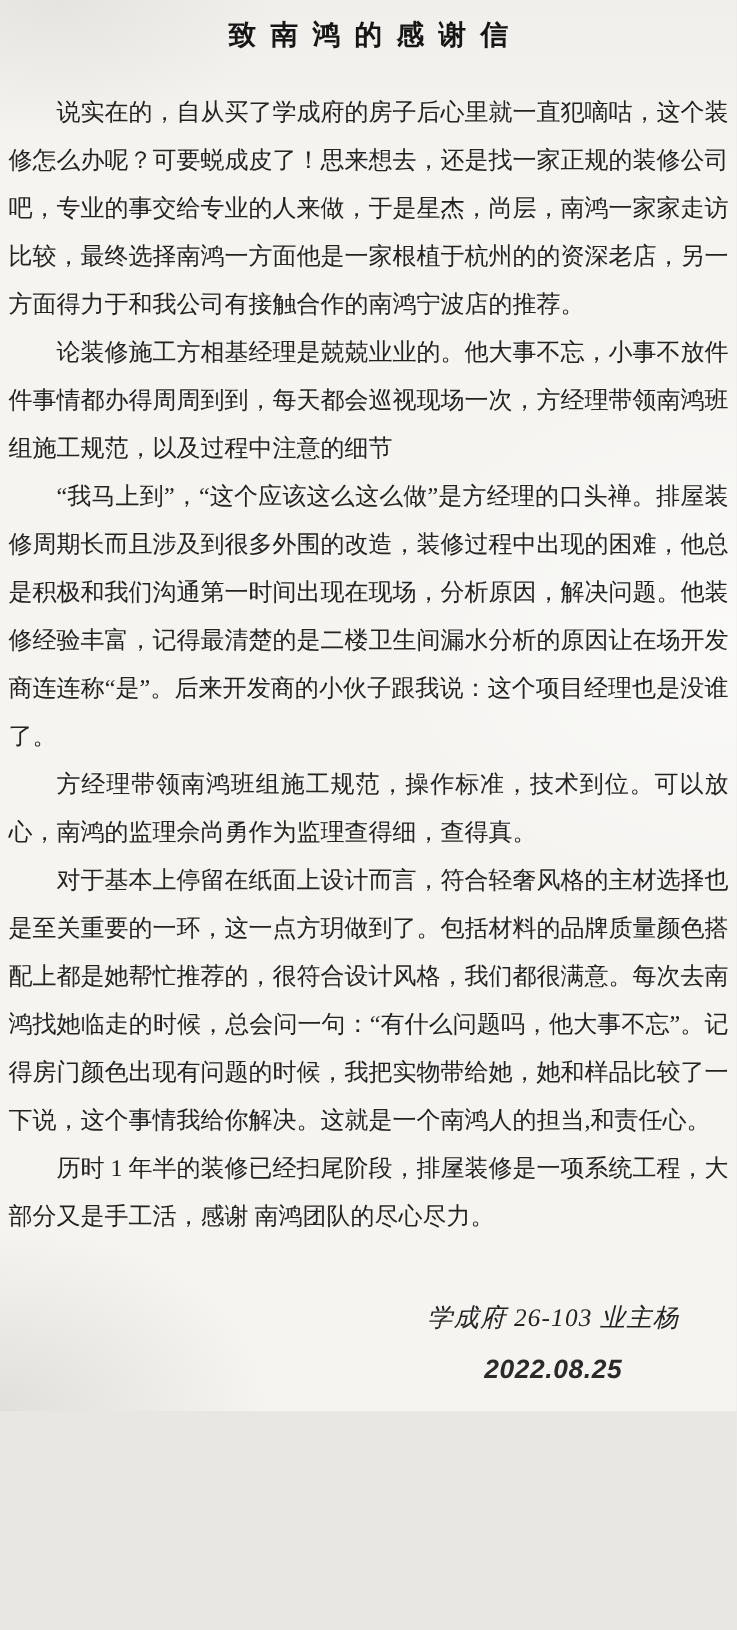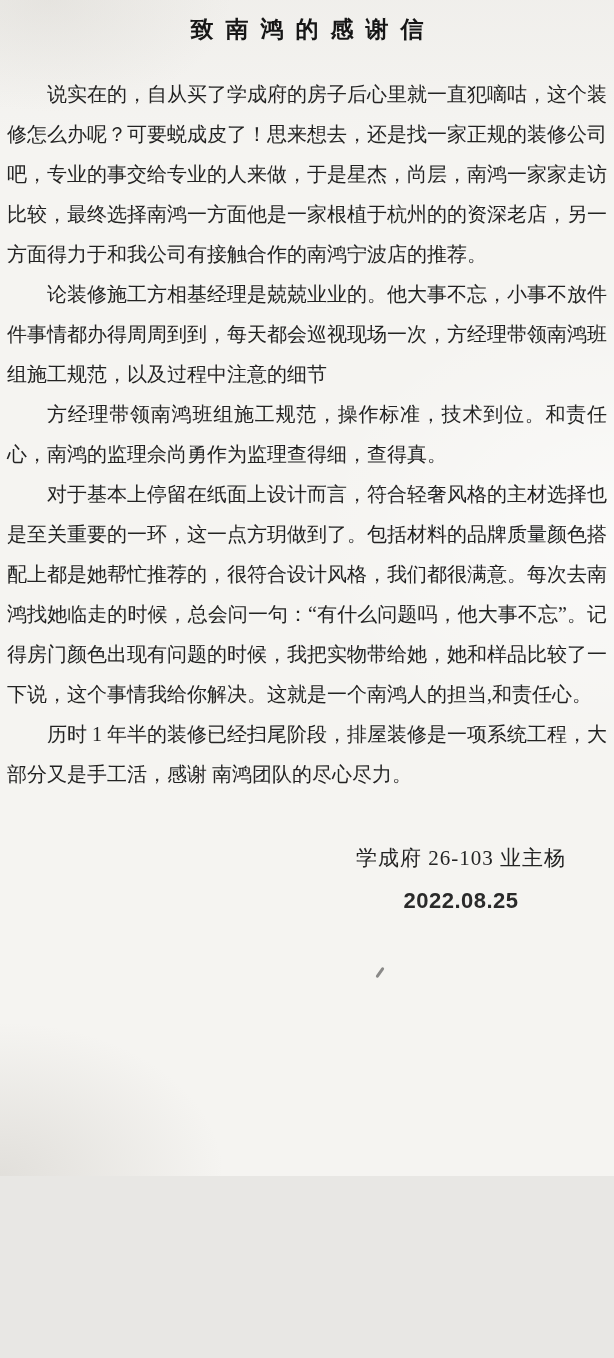--- a/index.html
+++ b/index.html
@@ -45,20 +45,21 @@
     text-indent: 2em;
     color: #232323;
     word-break: break-all;
   }
   .signoff {
     width: max-content;
     margin: 50px 48px 16px auto;
     display: flex;
     flex-direction: column;
     align-items: center;
+    font-style: italic;
   }
   .signoff .owner-line {
     font-size: 21px;
     color: #242424;
     letter-spacing: 1px;
   }
   .signoff .date-line {
     margin-top: 16px;
     font-family: "Liberation Sans", "DejaVu Sans", sans-serif;
     font-weight: 700;
@@ -96,21 +97,22 @@
 </head>
 <body>
 
 <div class="paper">
 
   <h1 class="title">致南鸿的感谢信</h1>
 
   <div class="bodytext">
     <p>说实在的，自从买了学成府的房子后心里就一直犯嘀咕，这个装修怎么办呢？可要蜕成皮了！思来想去，还是找一家正规的装修公司吧，专业的事交给专业的人来做，于是星杰，尚层，南鸿一家家走访比较，最终选择南鸿一方面他是一家根植于杭州的的资深老店，另一方面得力于和我公司有接触合作的南鸿宁波店的推荐。</p>
     <p>论装修施工方相基经理是兢兢业业的。他大事不忘，小事不放件件事情都办得周周到到，每天都会巡视现场一次，方经理带领南鸿班组施工规范，以及过程中注意的细节</p>
-    <p>方经理带领南鸿班组施工规范，操作标准，技术到位。和责任心，南鸿的监理佘尚勇作为监理查得细，查得真。</p>
+    <p>“我马上到”，“这个应该这么这么做”是方经理的口头禅。排屋装修周期长而且涉及到很多外围的改造，装修过程中出现的困难，他总是积极和我们沟通第一时间出现在现场，分析原因，解决问题。他装修经验丰富，记得最清楚的是二楼卫生间漏水分析的原因让在场开发商连连称“是”。后来开发商的小伙子跟我说：这个项目经理也是没谁了。</p>
+    <p>方经理带领南鸿班组施工规范，操作标准，技术到位。可以放心，南鸿的监理佘尚勇作为监理查得细，查得真。</p>
     <p>对于基本上停留在纸面上设计而言，符合轻奢风格的主材选择也是至关重要的一环，这一点方玥做到了。包括材料的品牌质量颜色搭配上都是她帮忙推荐的，很符合设计风格，我们都很满意。每次去南鸿找她临走的时候，总会问一句：“有什么问题吗，他大事不忘”。记得房门颜色出现有问题的时候，我把实物带给她，她和样品比较了一下说，这个事情我给你解决。这就是一个南鸿人的担当,和责任心。</p>
     <p>历时 1 年半的装修已经扫尾阶段，排屋装修是一项系统工程，大部分又是手工活，感谢 南鸿团队的尽心尽力。</p>
   </div>
 
   <div class="signoff">
     <span class="owner-line">学成府 26-103 业主杨</span>
     <span class="date-line">2022.08.25</span>
   </div>
 
   <div class="signature">

